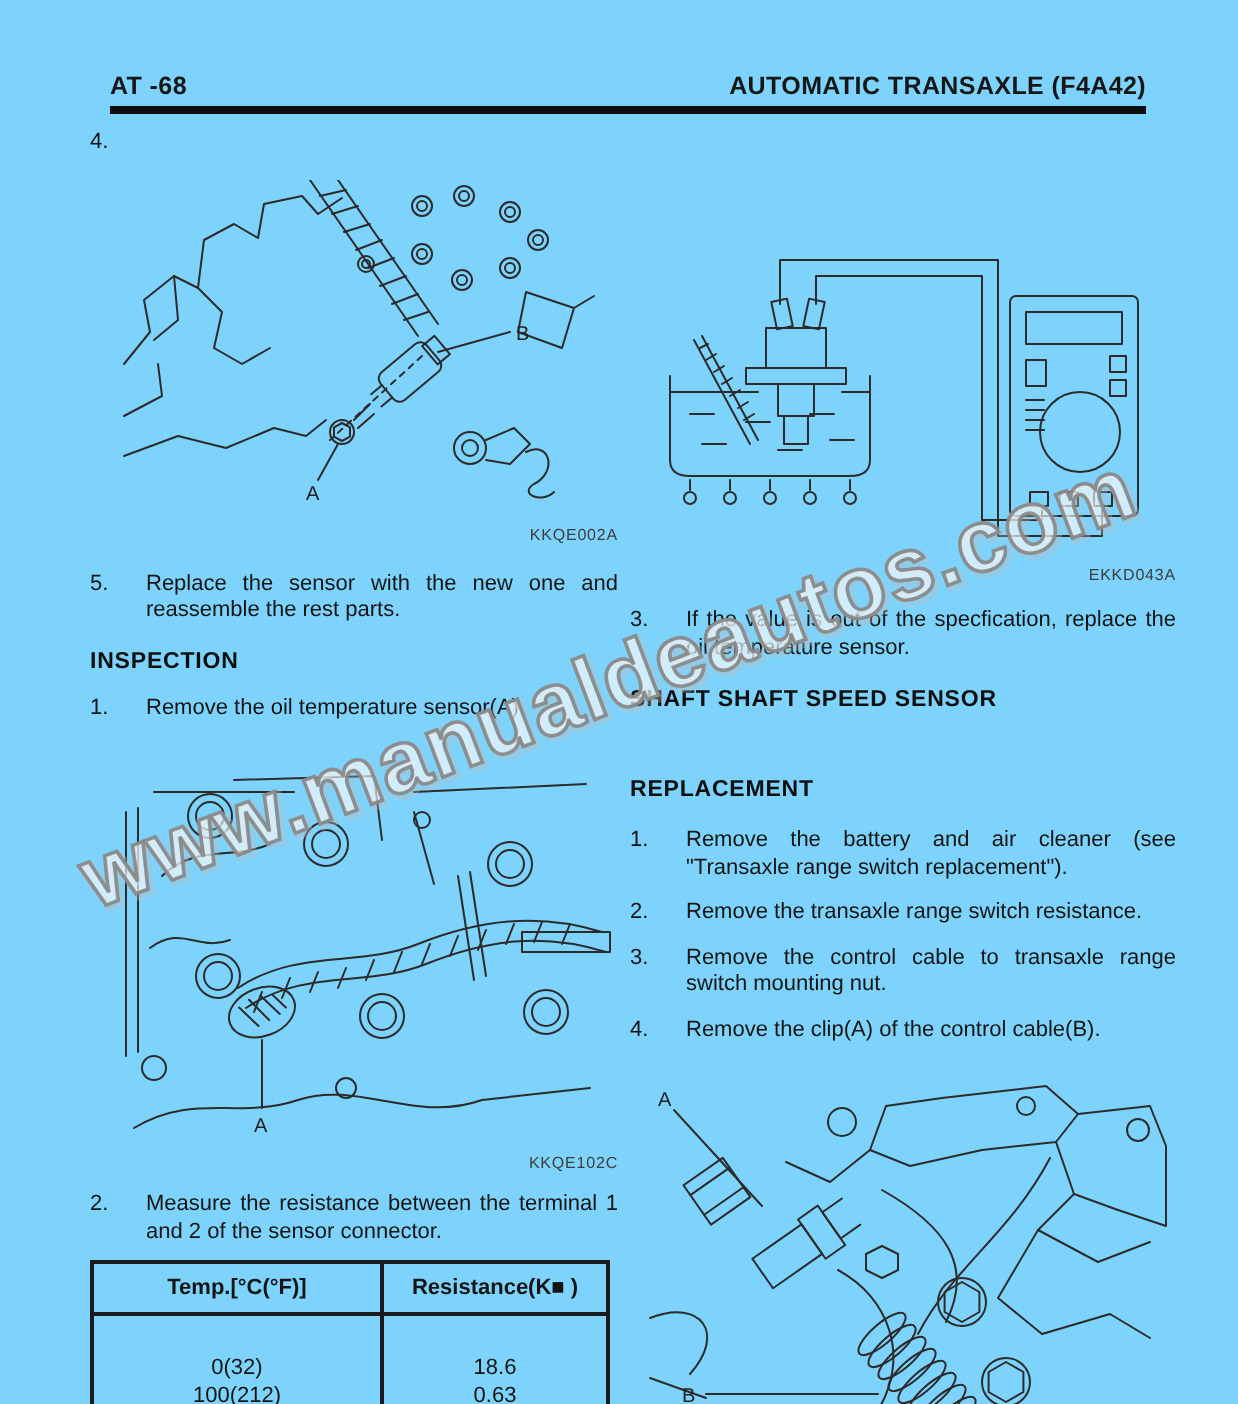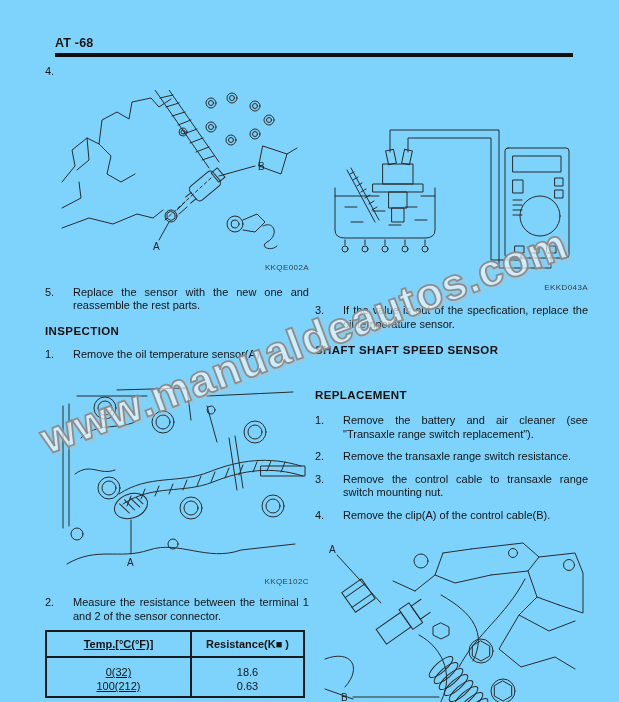--- a/index.html
+++ b/index.html
@@ -31,39 +31,40 @@
   .figcode{font-size:8px;color:#3d3d3d;text-align:right;letter-spacing:.4px;margin-top:1px;}
   .lineart{stroke:#2b2b2b;fill:none;stroke-width:1;stroke-linecap:round;stroke-linejoin:round;}
   .figlabel{font-size:10px;fill:#222;font-family:"Liberation Sans",sans-serif;}
   
   table.spec{border-collapse:collapse;width:260px;margin-top:7px;}
   table.spec th,table.spec td{
     font-size:11px;text-align:center;padding:1px 4px;color:#141414;
   }
   table.spec{border:2px solid #1a1a1a;}
   table.spec th{border-bottom:2px solid #1a1a1a;font-weight:bold;height:22px;}
-  table.spec th:first-child,table.spec td:first-child{border-right:2px solid #1a1a1a;width:135px;text-decoration:underline;}
-  table.spec tr.first td{padding-top:8px;margin-left:36px;}
+  table.spec th:first-child,table.spec td:first-child{border-right:2px solid #1a1a1a;width:135px;}
+  table.spec tr.first td{padding-top:20px;margin-left:36px;}
   table.spec tr.last td{padding-bottom:4px;}
   
   .watermark{position:absolute;left:0;top:0;pointer-events:none;z-index:40;}
   .watermark text{
     font-family:"Liberation Sans","DejaVu Sans",sans-serif;
     font-weight:bold;font-size:44px;letter-spacing:1px;
     fill:#ffffff;fill-opacity:.62;stroke:#898989;stroke-width:1.8;stroke-opacity:.95;
   }
   .wm-shadow text{stroke:#bdbdbd;stroke-width:3.5;fill:none;stroke-opacity:.35;}
 </style>
 </head>
 <body>
 
 <div class="page">
 
   <div class="hdr">
     <span>AT -68</span>
+    <span>AUTOMATIC TRANSAXLE (F4A42)</span>
   </div>
 
   <div class="col-left">
 
     <div class="step" style="margin-top:3px">
       <span class="num">4.</span>
     </div>
 
     <div class="fig" style="margin-top:11px;margin-left:14px">
       <svg width="246" height="172" viewBox="0 0 246 172">

